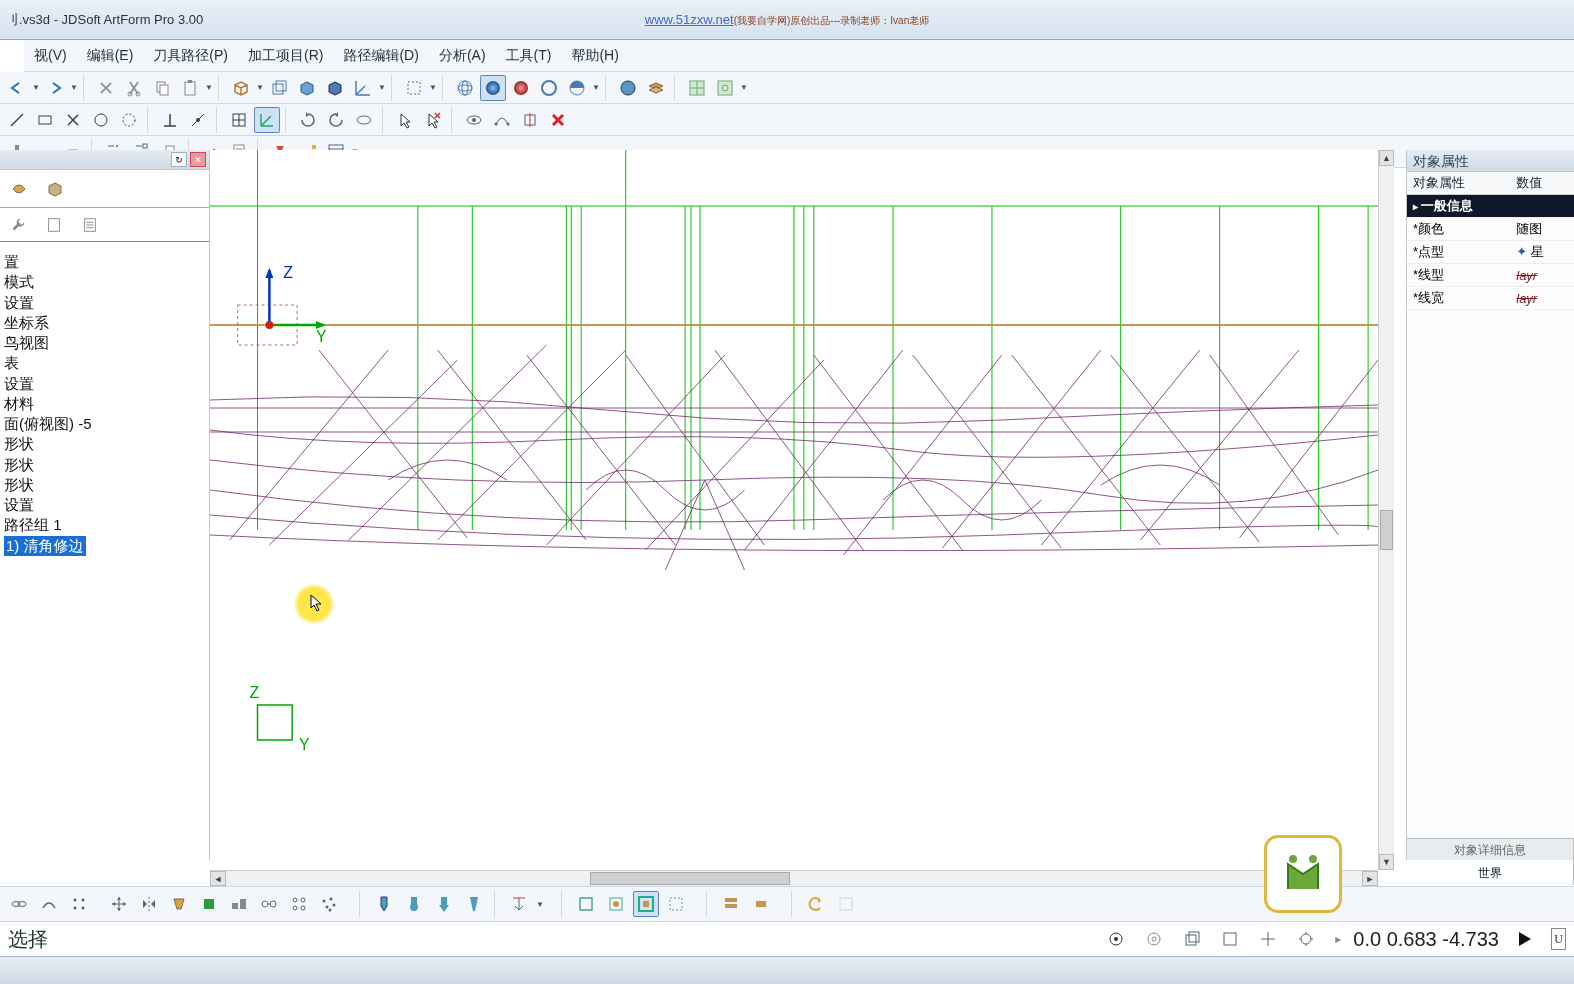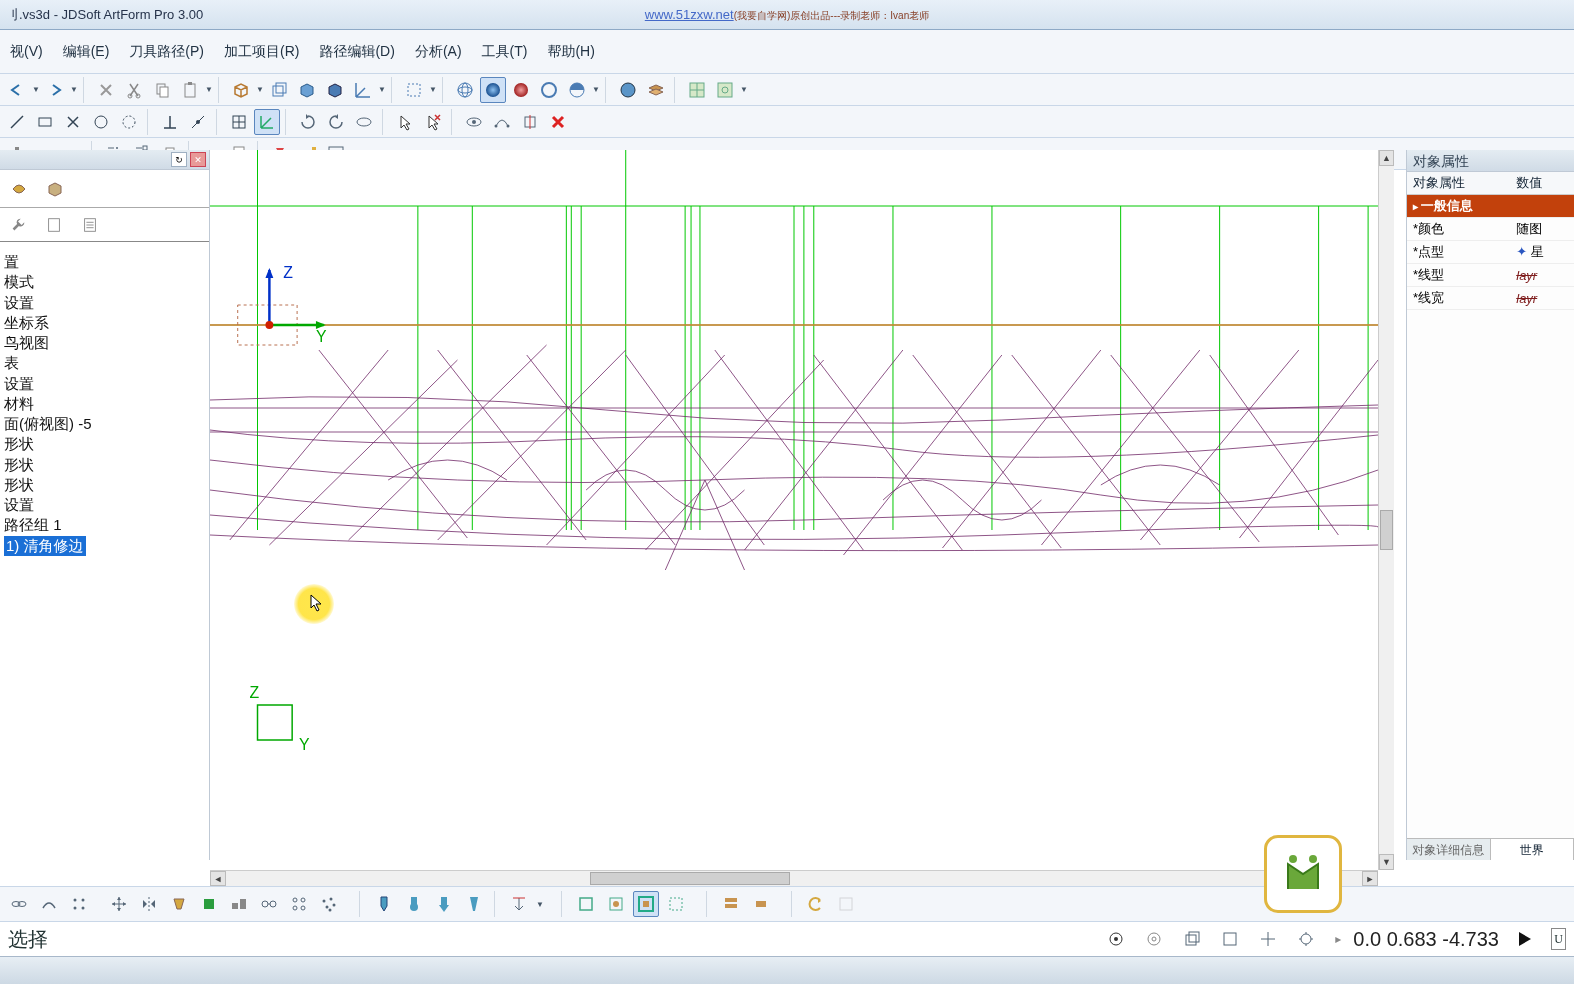--- a/index.html
+++ b/index.html
@@ -1,26 +1,26 @@
 <!DOCTYPE html>
 <html><head>
 <meta charset="utf-8">
 <style>
 * { margin: 0; padding: 0; box-sizing: border-box; font-family: "Microsoft YaHei", "SimSun", Arial, sans-serif; }
 body { width: 1574px; height: 984px; overflow: hidden; background: #fff; font-size: 12px; position: relative; }
 
 
-.titlebar { height: 30px; background: linear-gradient(#e8f0f8,#d5e2ef); display: flex; align-items: center; padding: 0 6px; border-bottom: 1px solid #8ea9c6; position: relative; }
+.titlebar { height: 40px; background: linear-gradient(#e8f0f8,#d5e2ef); display: flex; align-items: center; padding: 0 6px; border-bottom: 1px solid #8ea9c6; position: relative; }
 .title-file { color: #25324a; font-size: 13px; }
 .title-center { position: absolute; left: 50%; transform: translateX(-50%); }
 .title-center .link { color: #4469c8; text-decoration: underline; font-size: 13px; }
 .title-center .txt { color: #884028; font-size: 10px; }
 
 
-.menubar { height: 44px; background: #f3f6fa; border-bottom: 1px solid #c9d7e8; display: flex; align-items: center; padding: 0 6px; gap: 12px; }
+.menubar { height: 32px; background: #f3f6fa; border-bottom: 1px solid #c9d7e8; display: flex; align-items: center; padding: 0 6px; gap: 12px; margin-left: 24px; }
 .menubar .menuitem { color: #234; font-size: 14px; padding: 2px 4px; }
 
 
 .toolbar { height: 32px; background: #f3f6fa; border-bottom: 1px solid #c9d7e8; display: flex; align-items: center; padding: 0 4px; gap: 2px; }
 .vsep { width: 5px; height: 26px; border-left: 1px solid #cfd8e2; margin: 0 3px; }
 .tbtn { width: 26px; height: 26px; border: 1px solid transparent; border-radius: 2px; display: flex; align-items: center; justify-content: center; background: transparent; }
 .tbtn.active { border-color: #5a86be; background: #cfe1f6; }
 .dd { width: 8px; height: 20px; display: flex; align-items: center; justify-content: center; color: #456; font-size: 8px; }
 
 
@@ -46,23 +46,23 @@
 
 .cursor-highlight { position:absolute; left:84px; top:434px; width:40px; height:40px; border-radius:50%; background: radial-gradient(circle,#ffe74b 0%, #ffe54a 55%, rgba(255,229,74,0) 75%); }
 .cursor-arrow { position:absolute; left:100px; top:444px; width:13px; height:18px; }
 
 
 .right-panel { position: absolute; top: 150px; right: 0; width: 168px; bottom: 124px; background: #fdfdfd; border-left: 1px solid #bfc9d5; }
 .right-head { height: 22px; background: linear-gradient(#e4ecf2,#d0dbe6); border-bottom:1px solid #bfc9d5; padding: 3px 6px; font-size:14px; color:#345; }
 .right-table { width:100%; border-collapse:collapse; font-size:13px; }
 .right-table th { background:#f6f8fa; text-align:left; padding:2px 6px; border-bottom:1px solid #ccc; color:#123; font-weight:normal; }
 .right-table td { padding:2px 6px; border-bottom:1px solid #eee; }
-.right-table tr.section td { background:#c2410c; color:#fff; font-weight:bold; }
+.right-table tr.section td { background:#0f172a; color:#fff; font-weight:bold; }
 .layr { color:#7f1d1d; text-decoration:line-through; font-style:italic; }
-.right-tabs { position:absolute; bottom:0; left:0; right:0; height:22px; background:#e6ecef; border-top:1px solid #bbb; display:flex; font-size:12px; }
+.right-tabs { position:absolute; bottom:0; left:0; right:0; height:22px; background:#e6ecef; border-top:1px solid #bbb; display:flex; font-size:12px;flex-direction:column; }
 .right-tabs .tab { flex:1; text-align:center; padding:3px 2px; border-right:1px solid #bbb; color:#666; }
 .right-tabs .tab.on { background:#fff; color:#123; }
 
 
 .bottom-toolbar { position:absolute; left:0; right:0; bottom:62px; height:36px; background:#f3f6fa; border-top:1px solid #c9d7e8; border-bottom:1px solid #c9d7e8; display:flex; align-items:center; padding:0 6px; gap:4px; }
 .bottom-toolbar .grp { display:flex; align-items:center; gap:4px; margin-right:10px; }
 
 
 .statusbar { position:absolute; left:0; right:0; bottom:28px; height:34px; background:#fff; display:flex; align-items:center; padding:0 8px; font-size:20px; color:#233; justify-content:space-between; }
 .statusbar .rsect { display:flex; align-items:center; gap:20px; }

